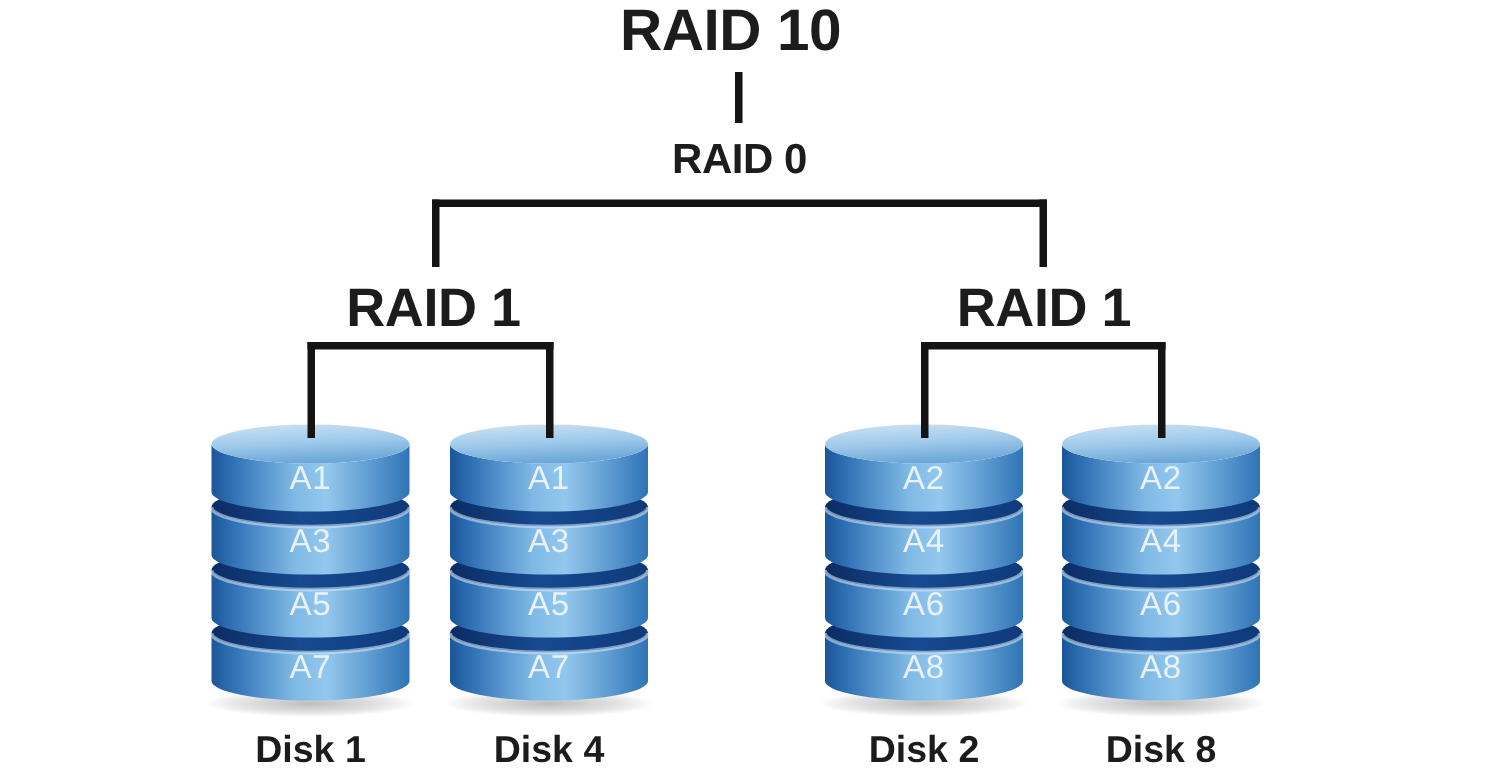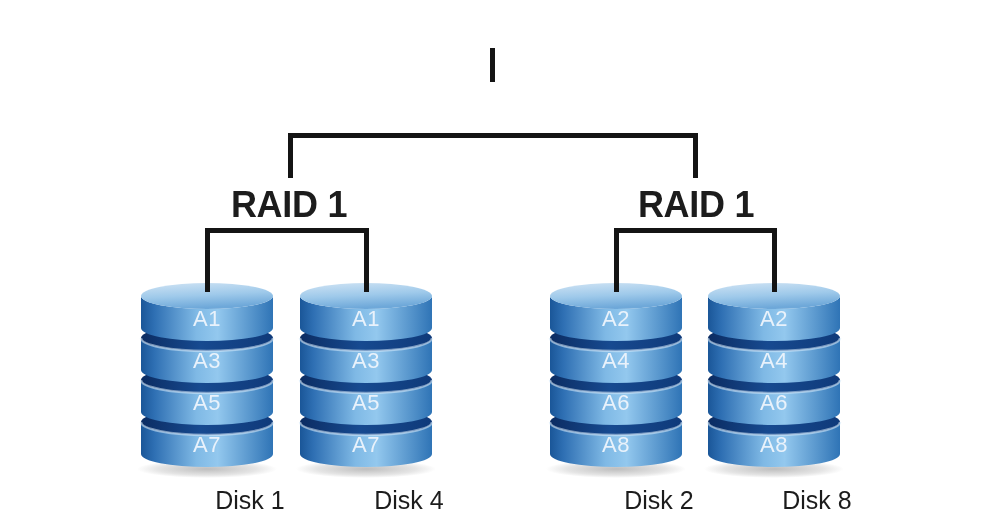--- a/index.html
+++ b/index.html
@@ -17,21 +17,21 @@
     white-space:nowrap;
     font-weight:700;
     letter-spacing:-0.3px;
     color:#1c1c1c;
   }
   .title{top:1px;left:487px;font-size:39px;line-height:40px;}
   .raid0{top:92px;left:493px;font-size:28px;line-height:28px;}
   .raid1{top:191px;font-size:36px;line-height:28px;}
   .raid1.g1{left:289px;}
   .raid1.g2{left:696px;}
-  .diskname{top:487px;font-size:25px;line-height:26px;font-weight:400;letter-spacing:0;margin-left:43px;}
+  .diskname{top:487px;font-size:25px;line-height:26px;font-weight:700;letter-spacing:0;}
   .line{position:absolute;background:#141414;z-index:3;}
   .disk{position:absolute;top:280px;z-index:1;}
   .defsonly{position:absolute;width:0;height:0;}
   svg text.block{
     font-family:"Liberation Sans", sans-serif;
     font-size:22px;
     font-weight:400;
     fill:#e9f2fb;
     text-anchor:middle;
     letter-spacing:0.5px;
@@ -76,20 +76,22 @@
       <ellipse cx="70" cy="58" rx="66" ry="13" fill="url(#darkGrad)"></ellipse>
       <path d="M4,58 A66,13 0 0 0 136,58" fill="none" stroke="rgba(214,234,249,0.55)" stroke-width="2.5"></path>
       <path d="M4,16 L4,48 A66,13 0 0 0 136,48 L136,16 A66,13 0 0 1 4,16 Z" fill="url(#wallGrad)"></path>
       <ellipse cx="70" cy="16" rx="66" ry="13" fill="url(#topGrad)"></ellipse>
     </g>
   </defs>
 </svg>
 
 <div class="canvas">
 
+  <div class="lbl title">RAID 10</div>
+  <div class="lbl raid0">RAID 0</div>
   <div class="lbl raid1 g1">RAID 1</div>
   <div class="lbl raid1 g2">RAID 1</div>
 
   <div class="line" style="left:490px;top:48px;width:5px;height:34px;"></div>
 
   <div class="line" style="left:288px;top:133px;width:410px;height:5px;"></div>
   <div class="line" style="left:288px;top:133px;width:5px;height:45px;"></div>
   <div class="line" style="left:693px;top:133px;width:5px;height:45px;"></div>
 
   <div class="line" style="left:205px;top:228px;width:164px;height:5px;"></div>

